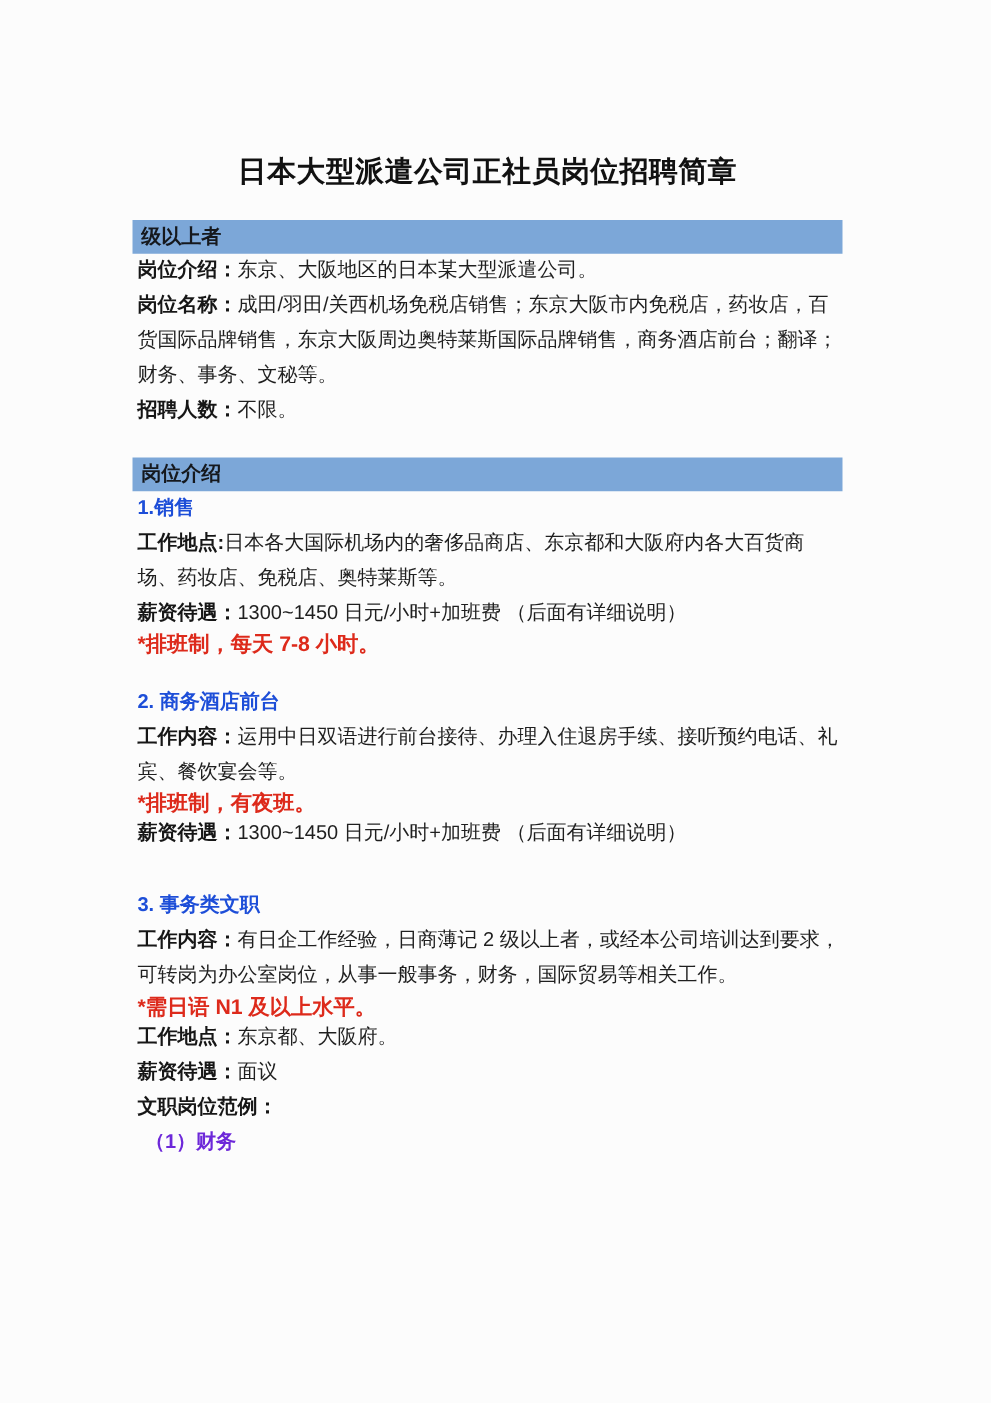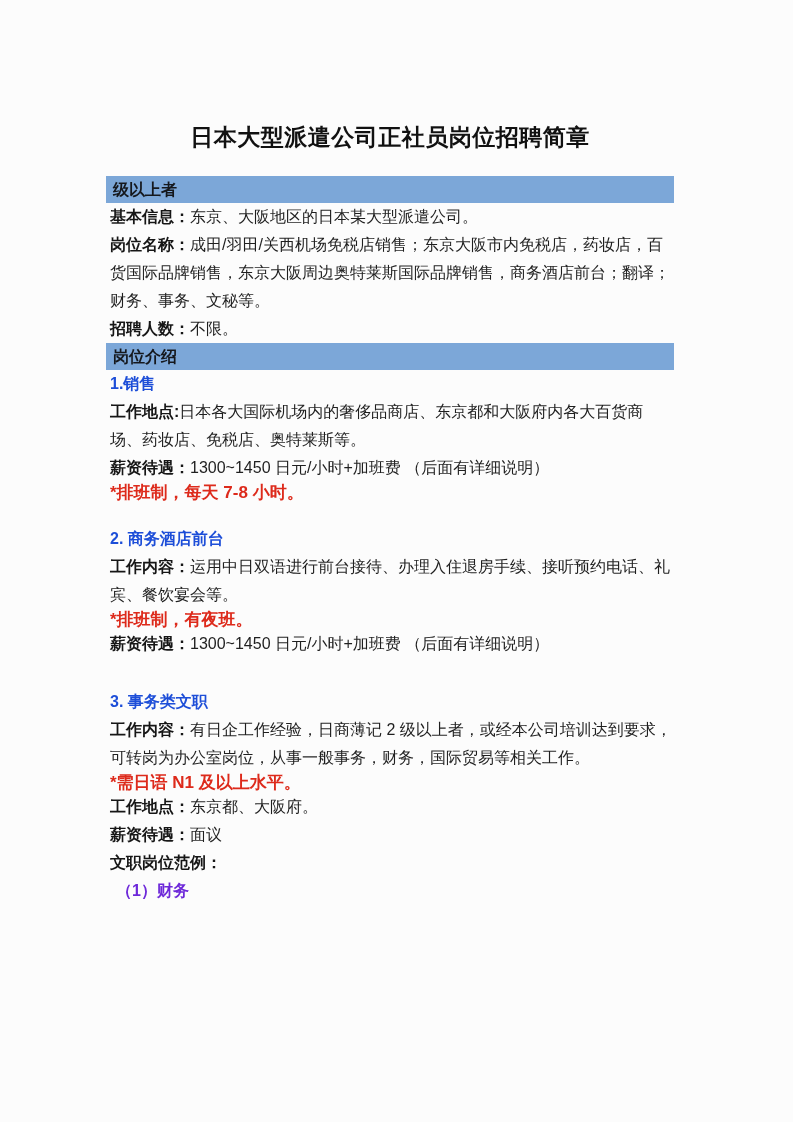--- a/index.html
+++ b/index.html
@@ -35,20 +35,21 @@
   .section-bar {
     background: #7ca7d8;
     height: 27px;
     line-height: 27px;
     padding-left: 7px;
     font-size: 16px;
     font-weight: bold;
     color: #15181d;
   }
   .section-jobs {
+    margin-top: 23px;
   }
   .section-body {
     padding-left: 4px;
   }
   .row {
     margin: 0;
     font-size: 16px;
     line-height: 28px;
     color: #1f1f1f;
   }
@@ -85,21 +86,21 @@
 <div class="page">
   <div class="content">
 
     <h1 class="title">日本大型派遣公司正社员岗位招聘简章</h1>
 
     <div class="section">
       <div class="section-bar">
         <span>级以上者</span>
       </div>
       <div class="section-body">
-        <p class="row"><span class="lbl">基本信息：</span><span>东京、大阪地区的日本某大型派遣公司。</span></p>
+        <p class="row"><span class="lbl">岗位介绍：</span><span>东京、大阪地区的日本某大型派遣公司。</span></p>
         <p class="row"><span class="lbl">岗位名称：</span><span>成田/羽田/关西机场免税店销售；东京大阪市内免税店，药妆店，百货国际品牌销售，东京大阪周边奥特莱斯国际品牌销售，商务酒店前台；翻译；财务、事务、文秘等。</span></p>
         <p class="row"><span class="lbl">招聘人数：</span><span>不限。</span></p>
       </div>
     </div>
 
     <div class="section section-jobs">
       <div class="section-bar">
         <span>岗位介绍</span>
       </div>
       <div class="section-body">

